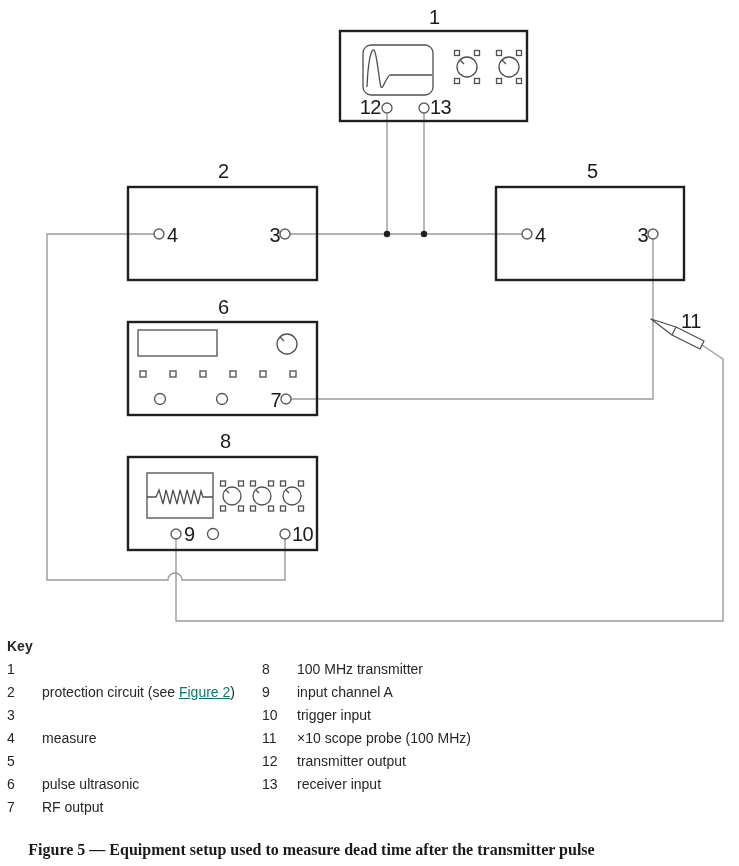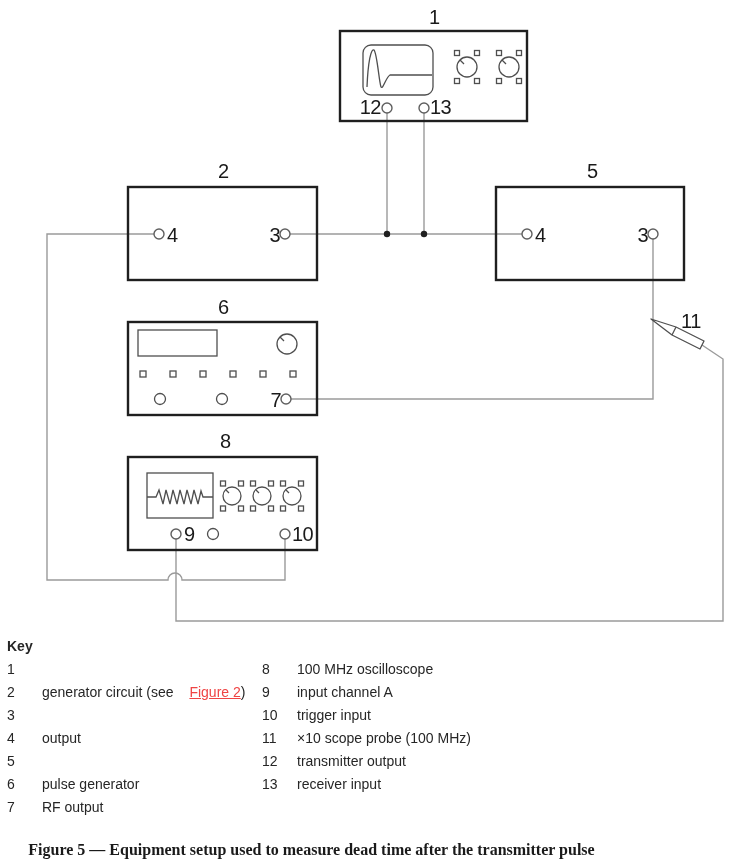--- a/index.html
+++ b/index.html
@@ -16,21 +16,21 @@
         white-space:nowrap;font-family:"Liberation Sans",sans-serif;}
   .key{position:absolute;left:7px;top:635px;width:725px;color:#262626;
        font-family:Liberation Sans, sans-serif;font-size:14px;}
   .key-title{font-weight:bold;line-height:23px;}
   .key-cols{display:flex;}
   .kcol-left{width:255px;flex:none;}
   .kcol-right{flex:1;}
   .krow{display:flex;line-height:23px;}
   .knum{width:35px;flex:none;}
   .ktxt{flex:1;}
-  .klink{color:#ef4444;text-decoration:underline;cursor:pointer;margin-left:12px;}
+  .klink{color:#0f766e;text-decoration:underline;cursor:pointer;}
   .caption{position:absolute;left:0;top:841px;width:623px;text-align:center;
            font-family:"Liberation Serif",serif;font-weight:bold;font-size:16px;color:#1a1a1a;}
 </style>
 </head>
 <body>
 
 <div class="stage">
 
   <svg class="diagram" width="739" height="632" viewBox="0 0 739 632">
 
@@ -158,45 +158,45 @@
 
   <div class="key">
     <div class="key-title">Key</div>
     <div class="key-cols">
       <div class="kcol-left">
         <div class="krow">
           <span class="knum">1</span>
         </div>
         <div class="krow">
           <span class="knum">2</span>
-          <span class="ktxt"><span>generator circuit (see </span><a class="klink" href="#">Figure 2</a><span>)</span></span>
+          <span class="ktxt"><span>protection circuit (see </span><a class="klink" href="#">Figure 2</a><span>)</span></span>
         </div>
         <div class="krow">
           <span class="knum">3</span>
         </div>
         <div class="krow">
           <span class="knum">4</span>
-          <span class="ktxt">output</span>
+          <span class="ktxt">measure</span>
         </div>
         <div class="krow">
           <span class="knum">5</span>
         </div>
         <div class="krow">
           <span class="knum">6</span>
-          <span class="ktxt">pulse generator</span>
+          <span class="ktxt">pulse ultrasonic</span>
         </div>
         <div class="krow">
           <span class="knum">7</span>
           <span class="ktxt">RF output</span>
         </div>
       </div>
       <div class="kcol-right">
         <div class="krow">
           <span class="knum">8</span>
-          <span class="ktxt">100 MHz oscilloscope</span>
+          <span class="ktxt">100 MHz transmitter</span>
         </div>
         <div class="krow">
           <span class="knum">9</span>
           <span class="ktxt">input channel A</span>
         </div>
         <div class="krow">
           <span class="knum">10</span>
           <span class="ktxt">trigger input</span>
         </div>
         <div class="krow">

